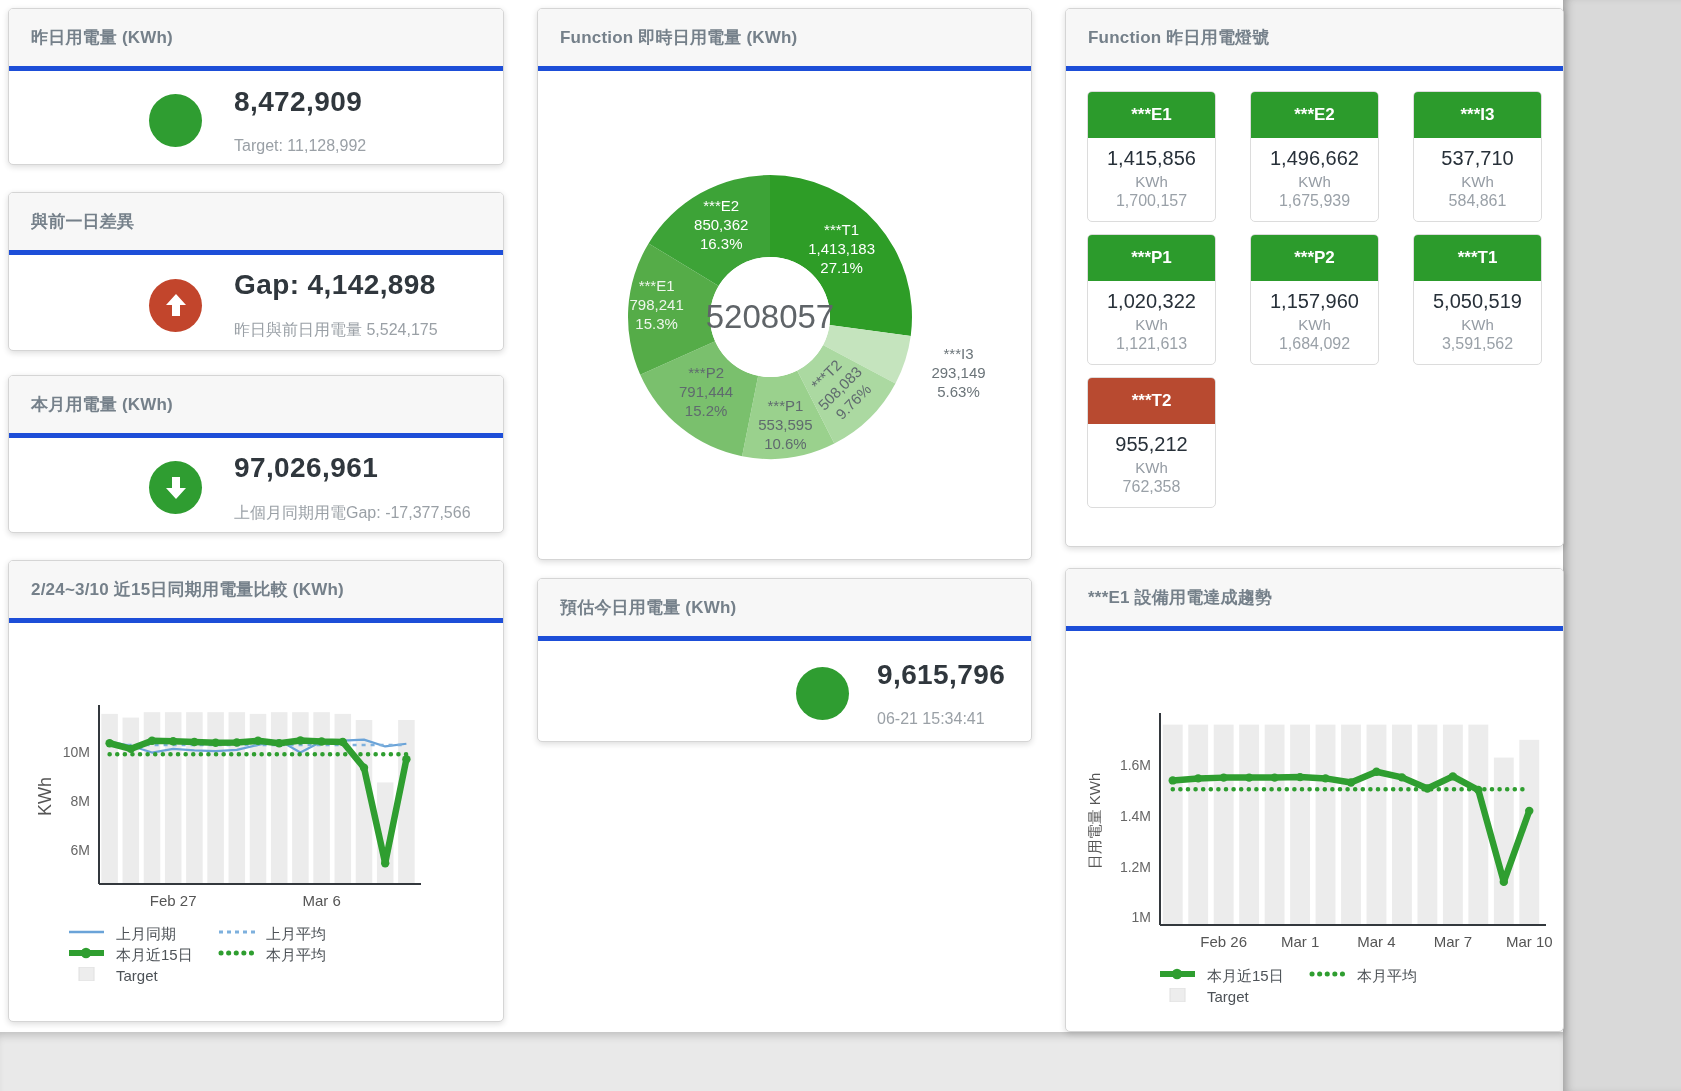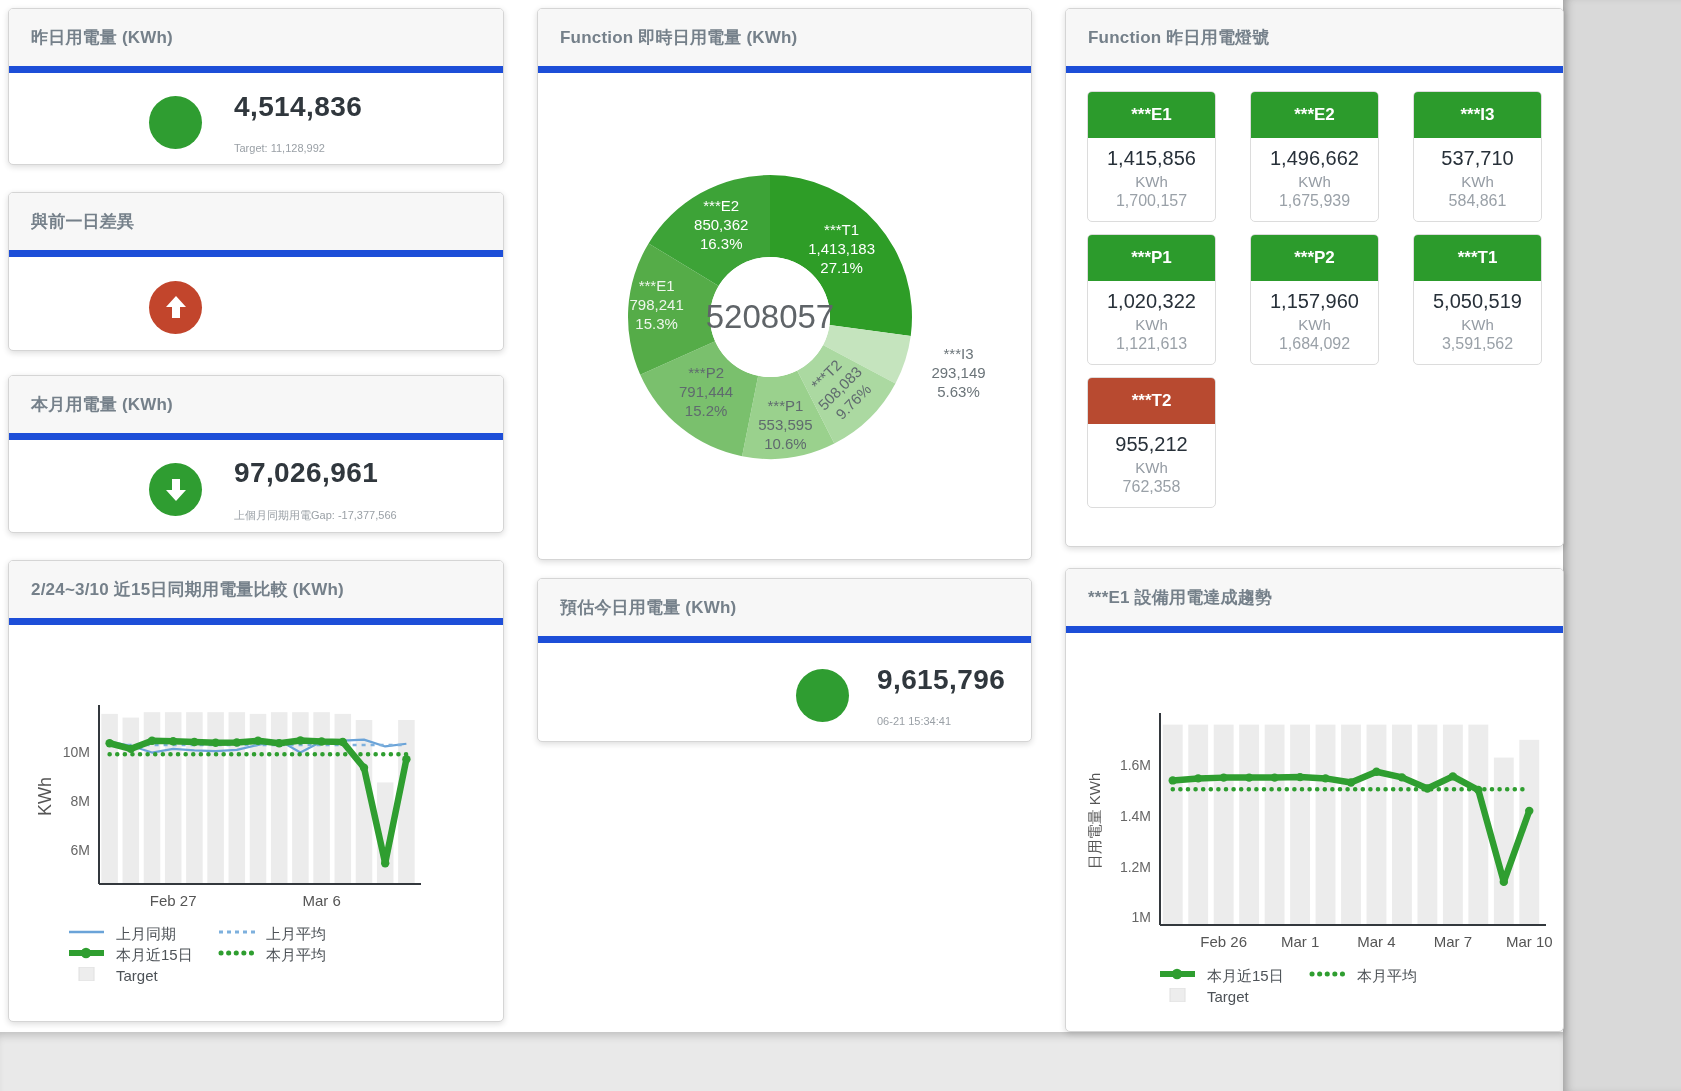--- a/index.html
+++ b/index.html
@@ -6,31 +6,31 @@
   body{
     width:1681px;height:1091px;position:relative;overflow:hidden;
     background:#ffffff;font-family:"Liberation Sans",sans-serif;color:#30373d;
   }
   .right-gutter{position:absolute;left:1563px;top:0;width:118px;height:1091px;
     background:#d9d9d9;box-shadow:inset 8px 0 10px -5px rgba(0,0,0,.28)}
   .bottom-strip{position:absolute;left:0;top:1032px;width:1563px;height:59px;
     background:#e9e9e9;box-shadow:inset 0 8px 10px -5px rgba(0,0,0,.2)}
   .card{position:absolute;background:#fff;border:1px solid #d5d5d5;border-radius:5px;
     box-shadow:0 2px 6px rgba(0,0,0,.14);overflow:hidden}
-  .card-h{background:#f7f7f7;border-bottom:7px solid #1d4ed8;padding:17px 22px;
+  .card-h{background:#f7f7f7;border-bottom:5px solid #1d4ed8;padding:17px 22px;
     font-size:17px;font-weight:700;color:#75808a;letter-spacing:.2px}
   .card-b{height:calc(100% - 57px);display:flex;align-items:center}
   .kpi-pad{padding-left:140px;gap:32px}
   .est-pad{padding-left:258px;gap:28px}
   .dot{width:53px;height:53px;border-radius:50%;flex:0 0 auto;
     display:flex;align-items:center;justify-content:center}
   .dot.green{background:#2f9d31}
   .dot.red{background:#c2452c}
   .kpi-value{font-size:28px;font-weight:700;color:#30373d;letter-spacing:.4px}
-  .kpi-sub{font-size:11px;color:#9aa0a6;margin-top:19px}
+  .kpi-sub{font-size:16px;color:#9aa0a6;margin-top:19px}
   
   .lights-grid{position:absolute;left:21px;top:82px;width:455px;
     display:grid;grid-template-columns:repeat(3,1fr);column-gap:34px;row-gap:12px}
   .light-card{border:1px solid #dcdcdc;border-radius:5px;overflow:hidden;
     text-align:center;background:#fff}
   .light-h{color:#fff;font-weight:700;font-size:17px;padding:13px 0}
   .light-h.green{background:#2c9b2c}
   .light-h.red{background:#b84a30}
   .light-v{font-size:20px;font-weight:400;color:#273039;margin-top:9px}
   .light-u{font-size:15px;color:#959ca4;margin:3px 0 2px 0}
@@ -47,34 +47,38 @@
 
 <div>
   <div class="right-gutter"></div>
   <div class="bottom-strip"></div>
 
   <section class="card" style="left:8px;top:8px;width:494px;height:155px">
     <header class="card-h">昨日用電量 (KWh)</header>
     <div class="card-b kpi-pad">
       <span class="dot green"></span>
       <div>
-        <div class="kpi-value">4,514,836</div>
+        <div class="kpi-value">8,472,909</div>
         <div class="kpi-sub">Target: 11,128,992</div>
       </div>
     </div>
   </section>
 
   <section class="card" style="left:8px;top:192px;width:494px;height:157px">
     <header class="card-h">與前一日差異</header>
     <div class="card-b kpi-pad">
       <span class="dot red">
         <svg width="26" height="26" viewBox="0 0 26 26">
           <path d="M13 2 L23 13 L17 13 L17 24 L9 24 L9 13 L3 13 Z" fill="#ffffff"></path>
         </svg>
       </span>
+      <div>
+        <div class="kpi-value">Gap: 4,142,898</div>
+        <div class="kpi-sub">昨日與前日用電量 5,524,175</div>
+      </div>
     </div>
   </section>
 
   <section class="card" style="left:8px;top:375px;width:494px;height:156px">
     <header class="card-h">本月用電量 (KWh)</header>
     <div class="card-b kpi-pad">
       <span class="dot green">
         <svg width="26" height="26" viewBox="0 0 26 26">
           <path d="M13 24 L3 13 L9 13 L9 2 L17 2 L17 13 L23 13 Z" fill="#ffffff"></path>
         </svg>

